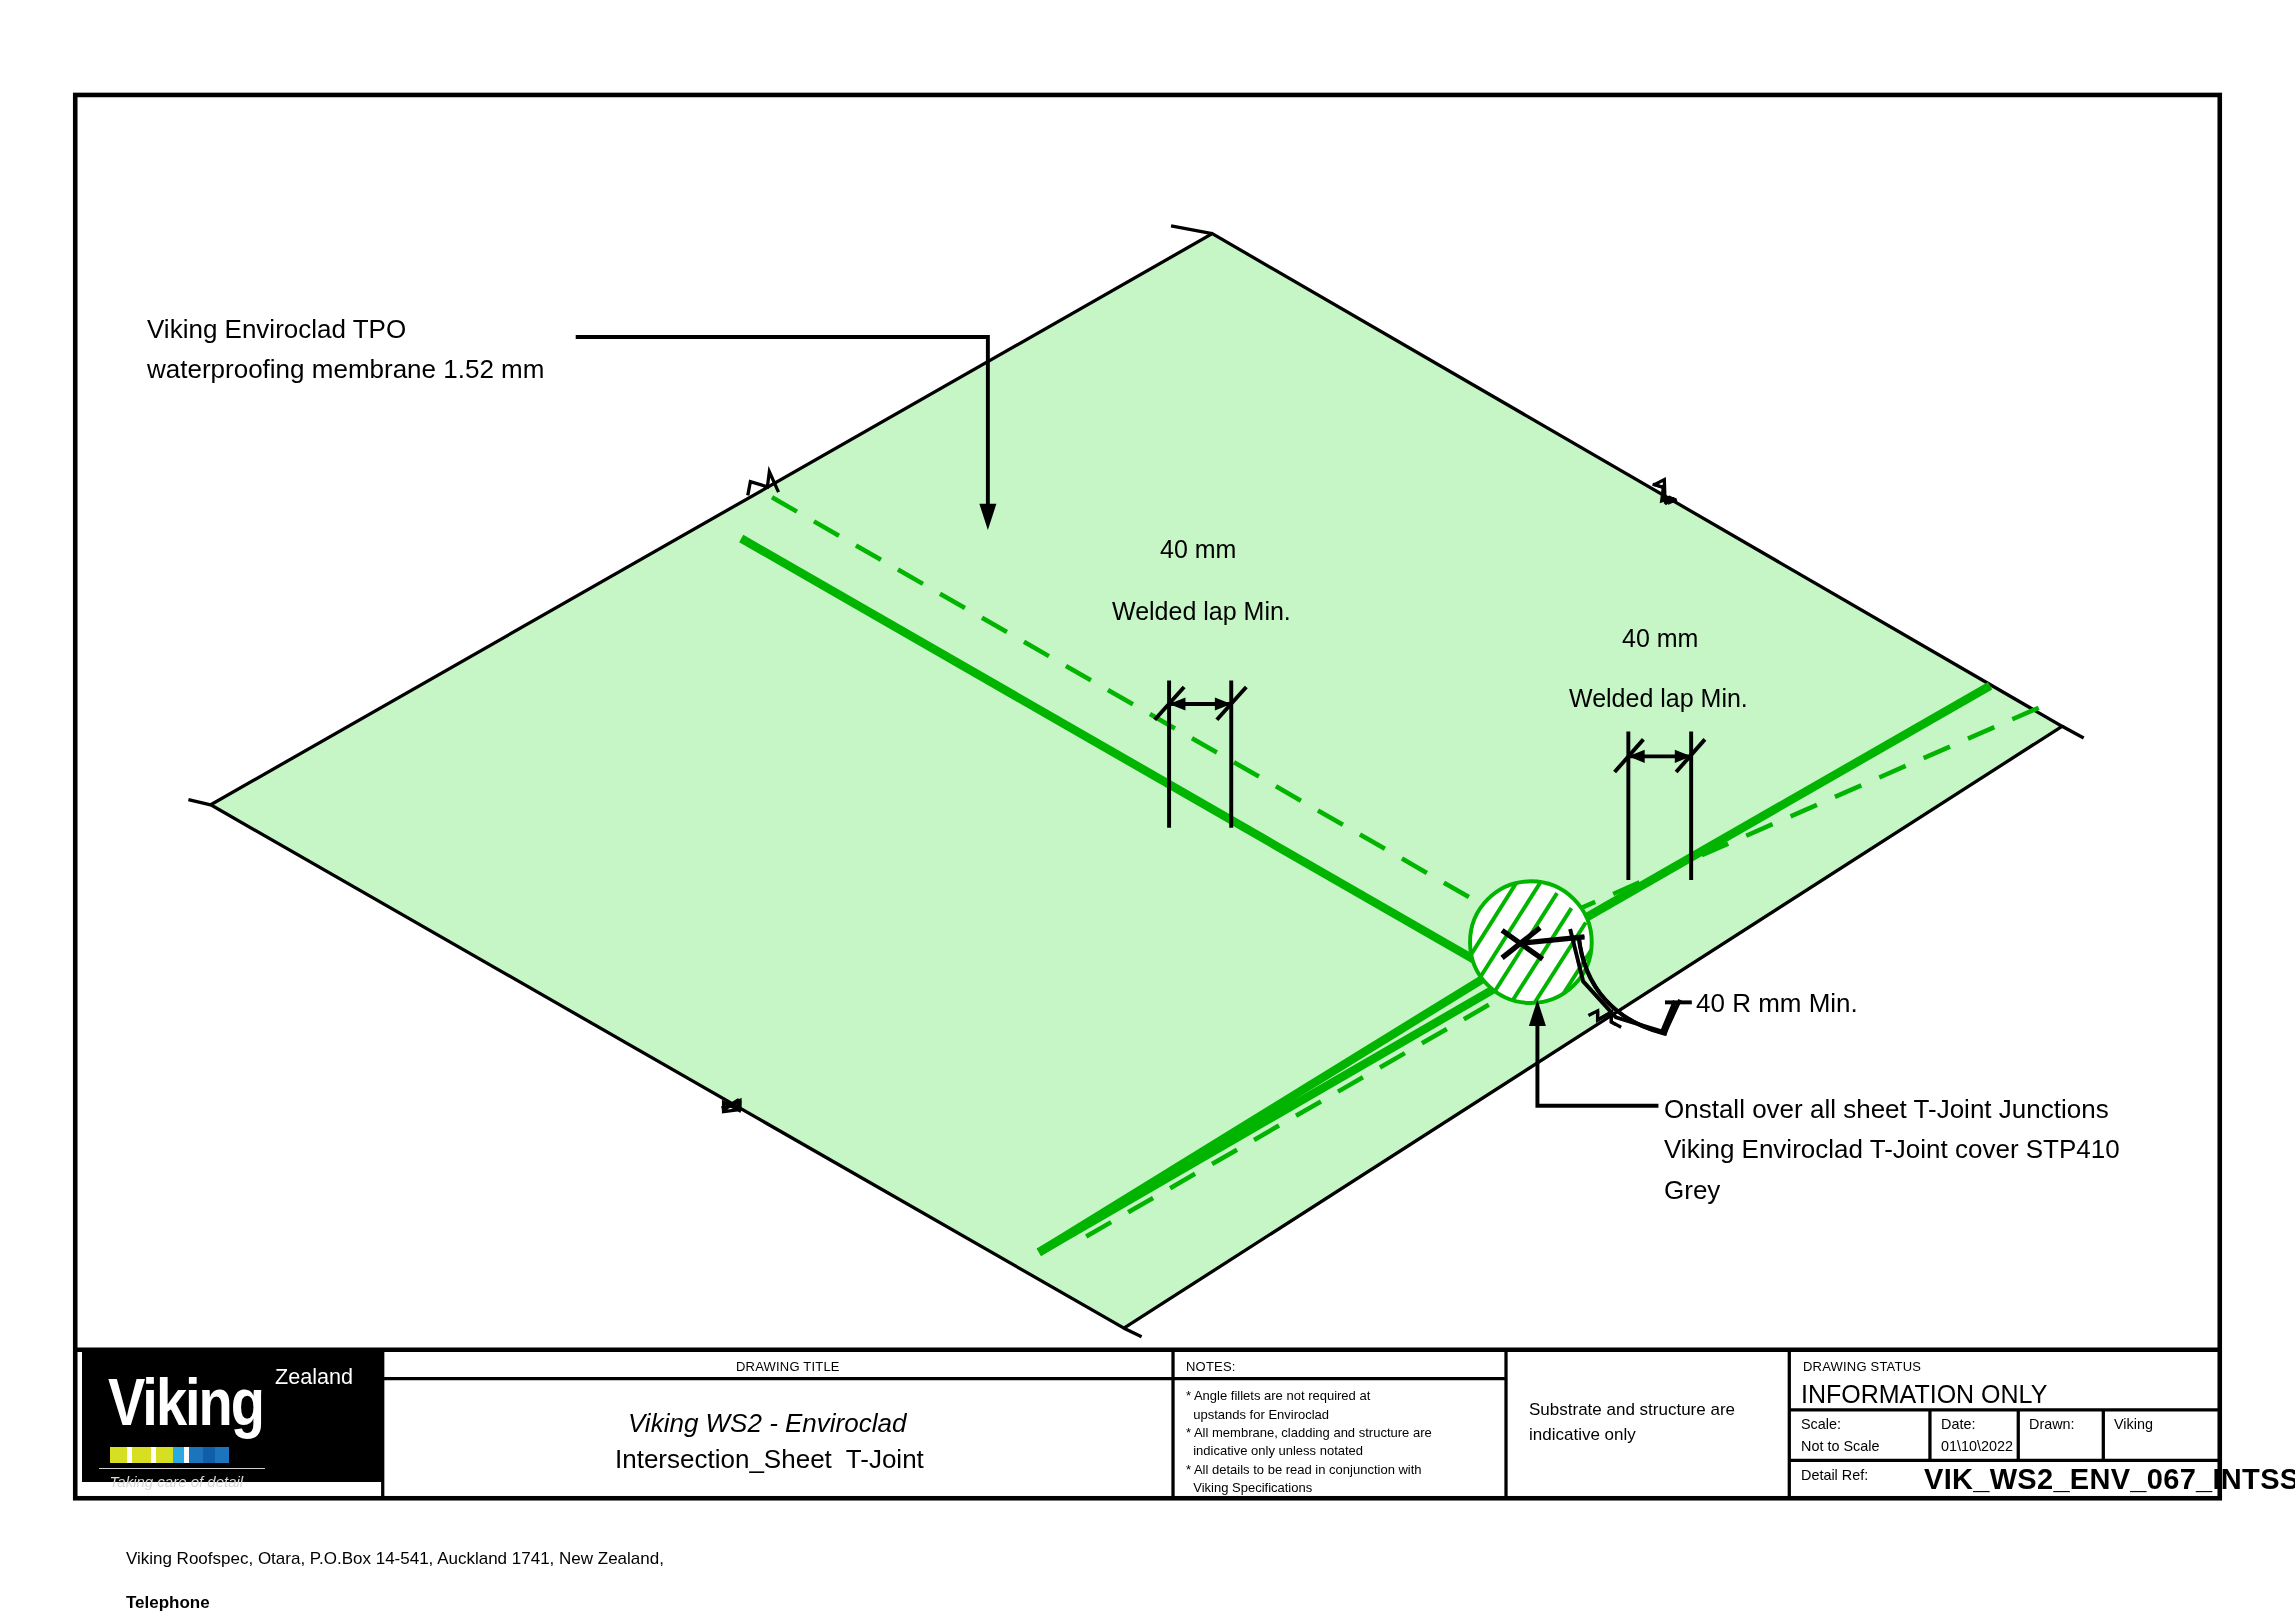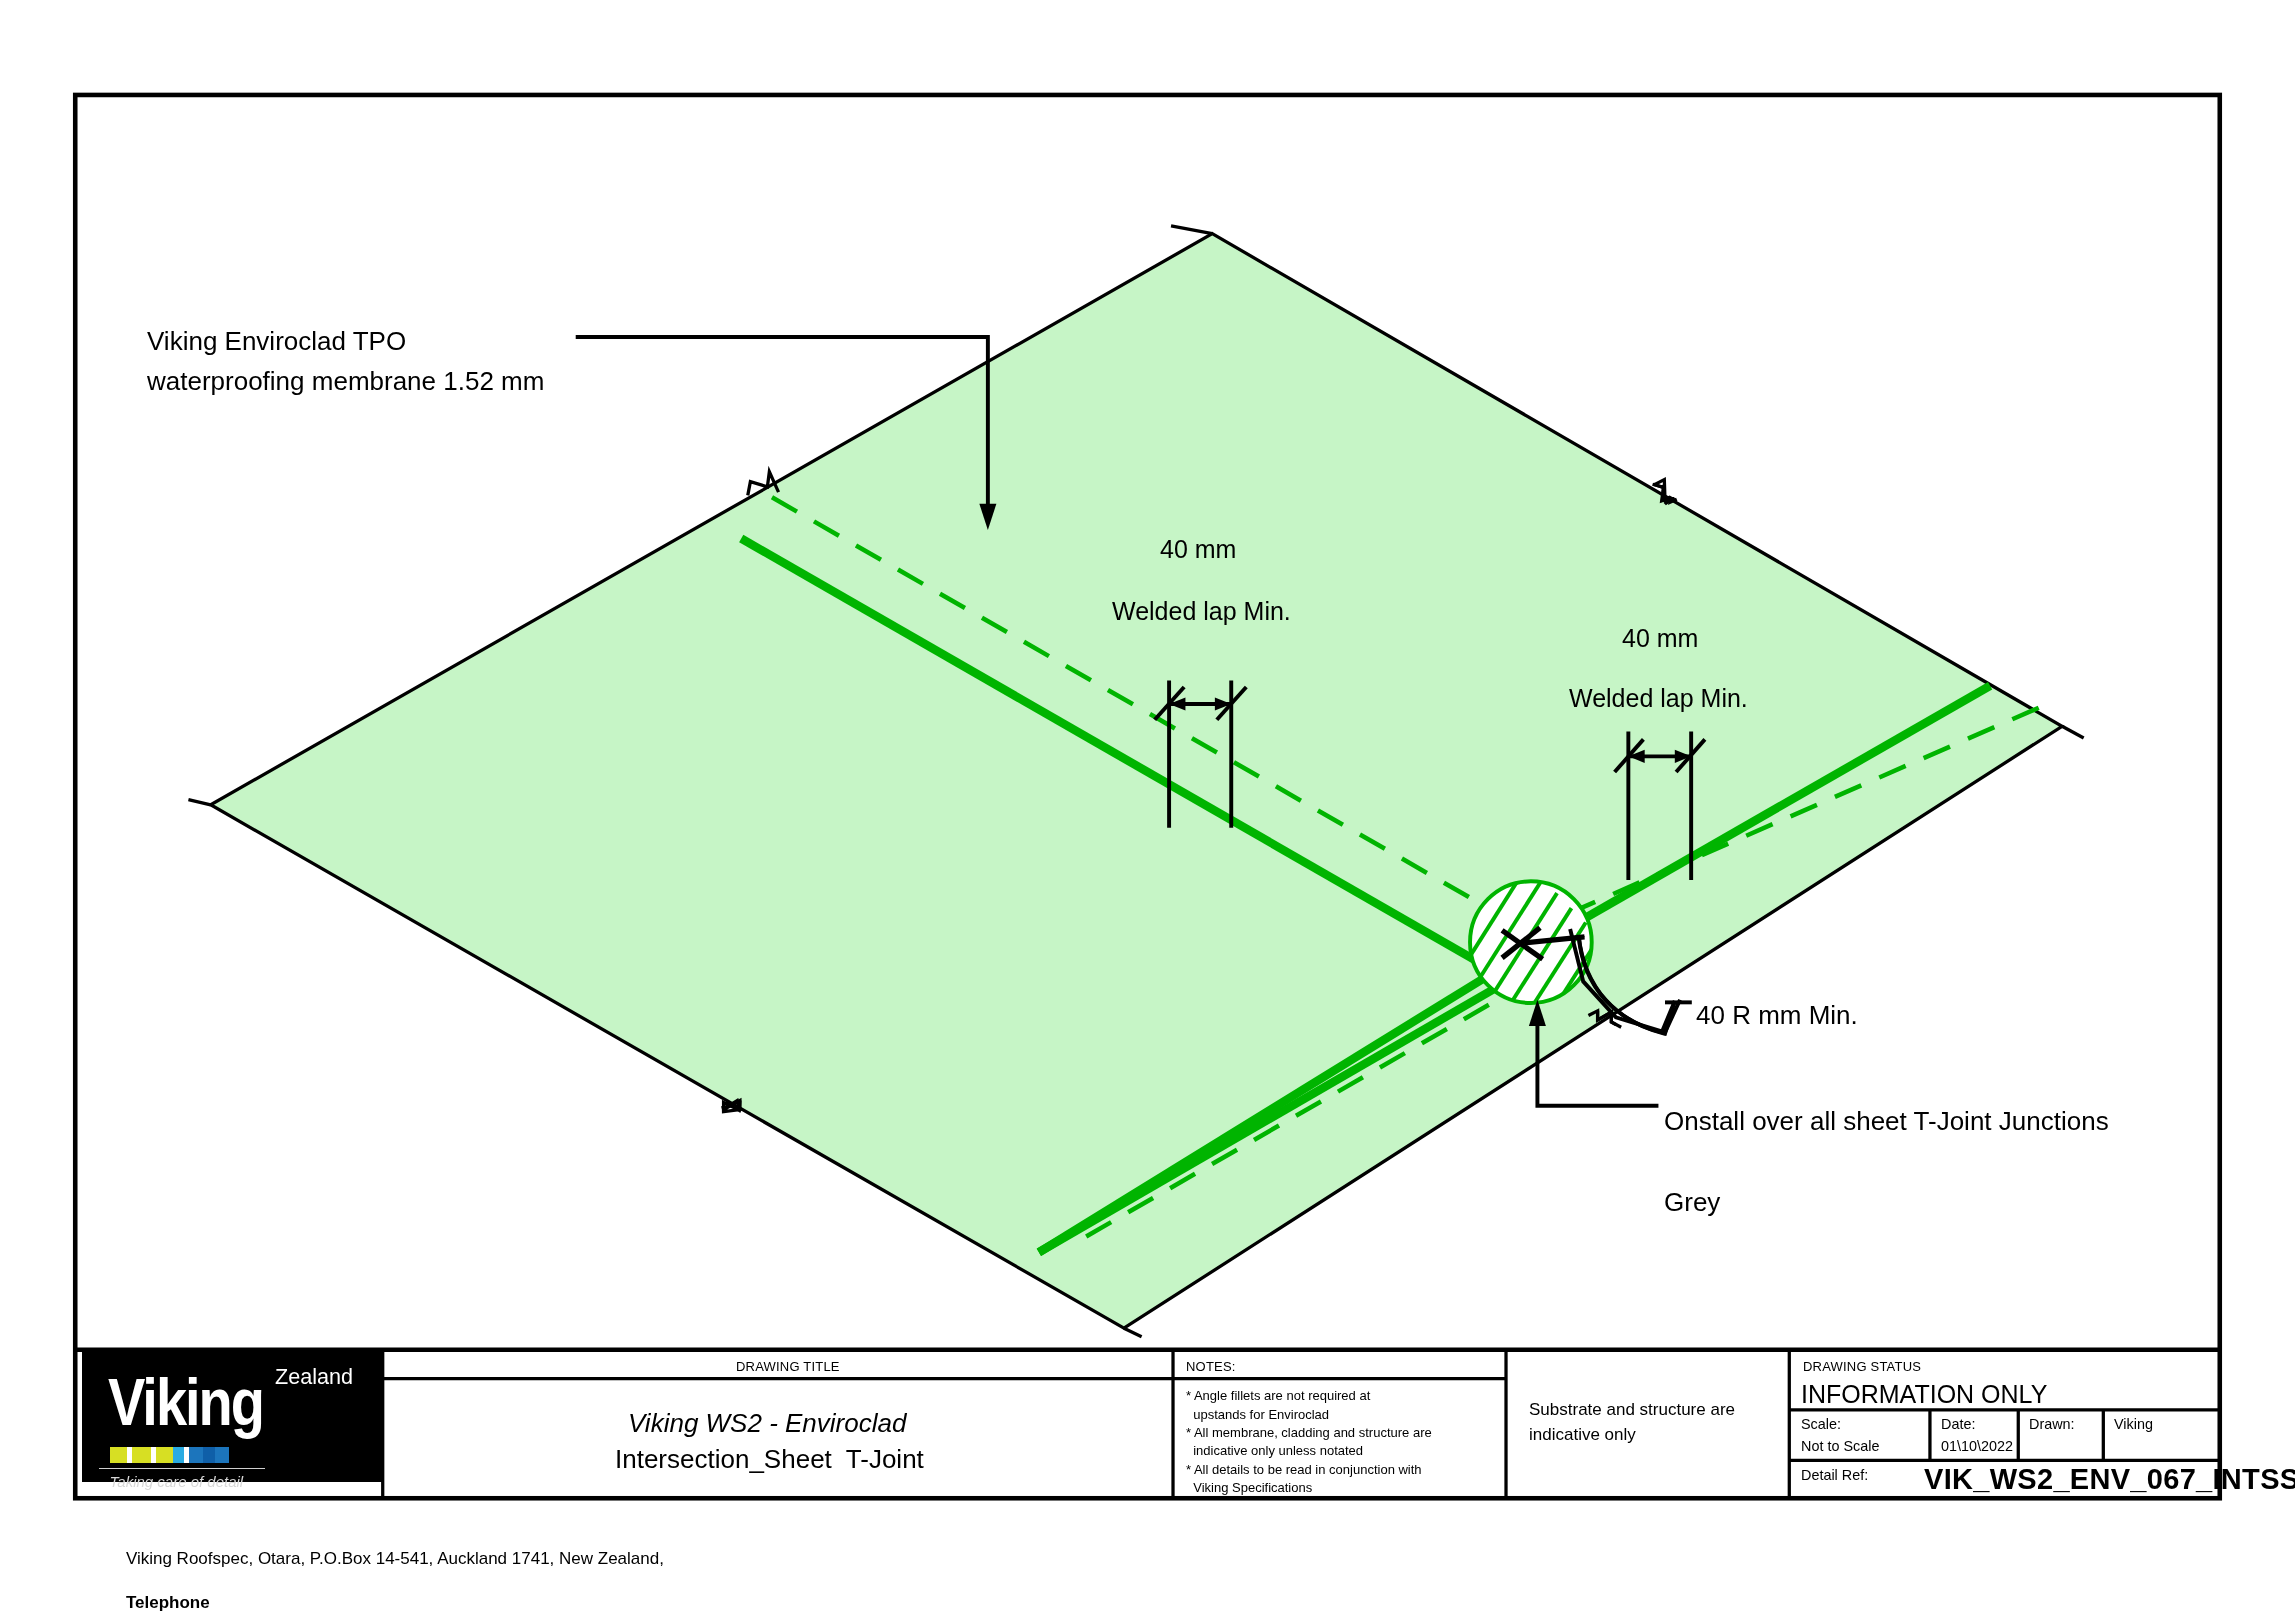--- a/index.html
+++ b/index.html
@@ -3,21 +3,21 @@
 <meta charset="utf-8">
 <style>
   html,body{margin:0;padding:0;background:#ffffff;}
   body{width:2295px;height:1622px;position:relative;overflow:hidden;
        font-family:"Liberation Sans",sans-serif;color:#000;}
   .sheet{position:absolute;left:0;top:0;width:2295px;height:1622px;}
   svg.layer{position:absolute;left:0;top:0;width:2295px;height:1622px;}
 
   .txt{position:absolute;white-space:pre;line-height:1.30;}
   .t-dim{font-size:25px;text-align:right;}
-  .t-lead{font-size:26px;margin-top:12px;}
+  .t-lead{font-size:26px;}
 
   
   .tb-label{font-size:13px;letter-spacing:0.2px;}
   .tb-title{font-size:26px;}
   .tb-note{font-size:13px;line-height:1.38;}
   .tb-sub{font-size:17px;margin-top:17px;}
   .tb-status{font-size:25px;}
   .tb-small{font-size:14.4px;}
   .tb-ref{font-size:29px;font-weight:bold;letter-spacing:0.3px;}
   .footer{font-size:17px;}
@@ -167,20 +167,21 @@
 
   <div class="txt t-dim" style="left:1160px;top:533px;">40 mm</div>
   <div class="txt t-dim" style="left:1112px;top:595px;">Welded lap Min.</div>
 
   <div class="txt t-dim" style="left:1622px;top:622px;">40 mm</div>
   <div class="txt t-dim" style="left:1569px;top:682px;">Welded lap Min.</div>
 
   <div class="txt t-lead" style="left:1696px;top:987px;">40 R mm Min.</div>
 
   <div class="txt t-lead" style="left:1664px;top:1093px;">Onstall over all sheet T-Joint Junctions</div>
+  <div class="txt t-lead" style="left:1664px;top:1133px;">Viking Enviroclad T-Joint cover STP410</div>
   <div class="txt t-lead" style="left:1664px;top:1174px;">Grey</div>
 
   <svg class="layer" viewBox="0 0 3508 2479">
 
     <line x1="115" y1="2063" x2="3393" y2="2063" stroke="#000" stroke-width="7"></line>
 
     <line x1="585" y1="2063" x2="585" y2="2290" stroke="#000" stroke-width="5"></line>
     <line x1="1793" y1="2063" x2="1793" y2="2290" stroke="#000" stroke-width="5"></line>
     <line x1="2302" y1="2063" x2="2302" y2="2290" stroke="#000" stroke-width="5"></line>
     <line x1="2735" y1="2063" x2="2735" y2="2290" stroke="#000" stroke-width="5"></line>

